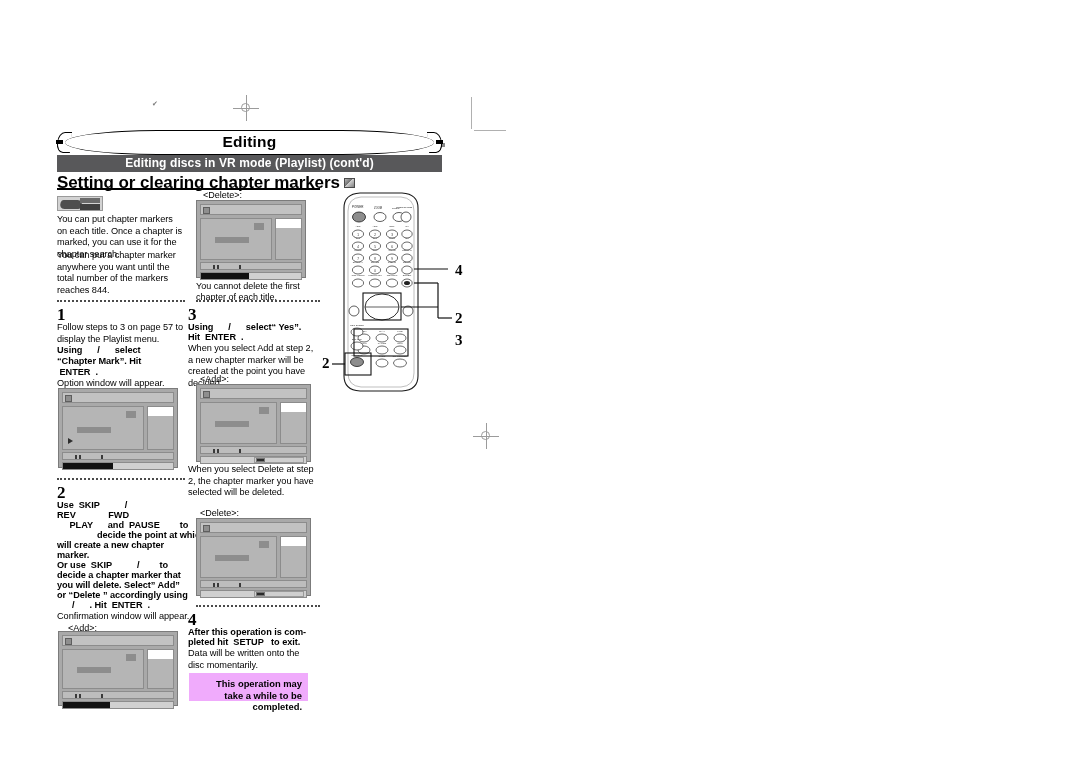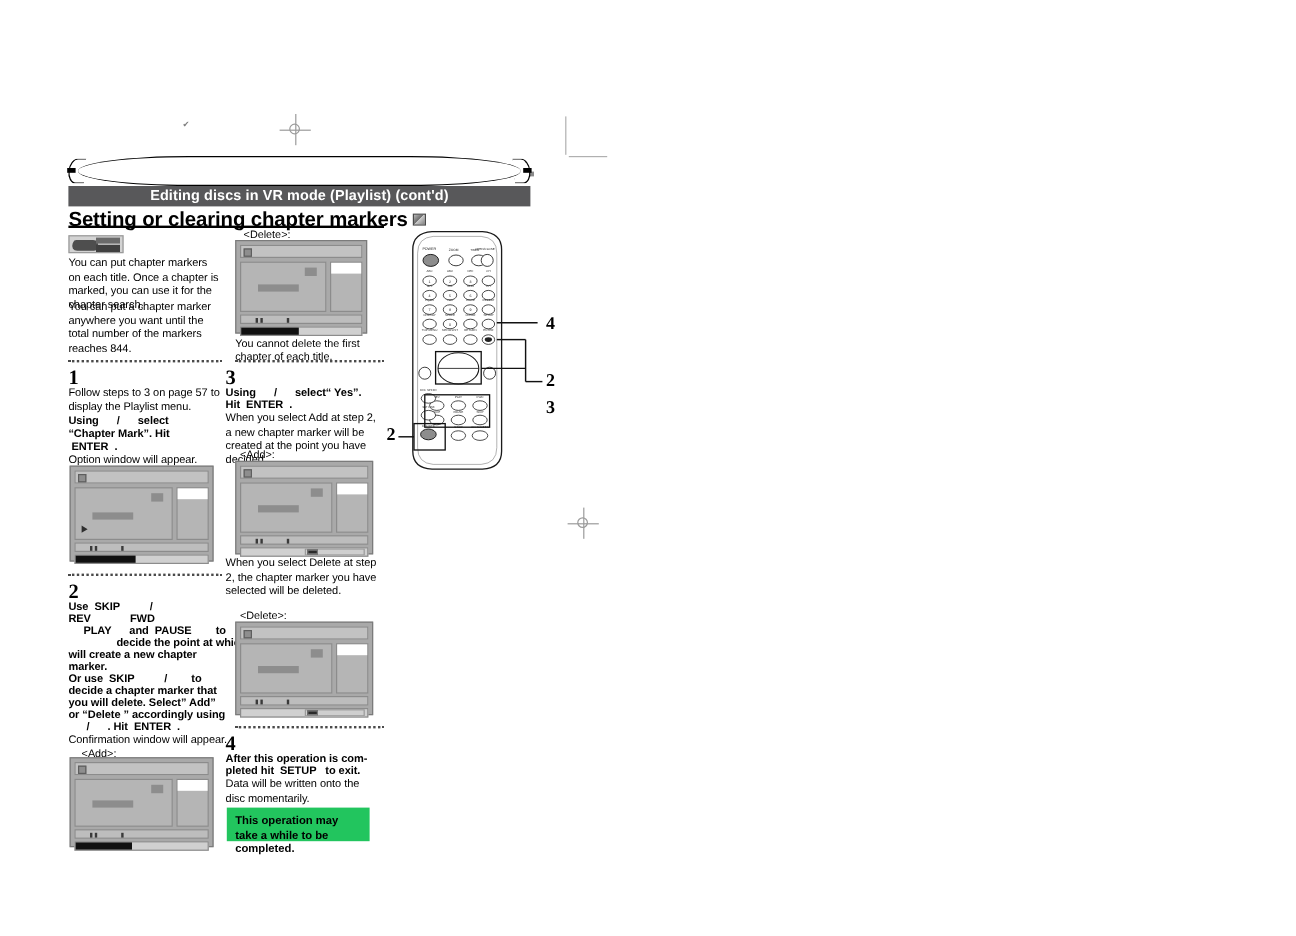--- a/index.html
+++ b/index.html
@@ -327,26 +327,27 @@
   }
 
   .screen-label {
     position: absolute;
     font-size: 9px;
   }
 
   
   .notebox {
     position: absolute;
-    background: #22c55e;
+    background: #f0abfc;
     font-size: 9.4px;
     font-weight: bold;
     line-height: 11.5px;
     padding: 5px 6px 5px 7px;
     box-sizing: border-box;
+    text-align: right;
   }
 
   
   .remote-area {
     position: absolute;
     left: 330px;
     top: 190px;
     width: 190px;
     height: 210px;
   }
@@ -370,20 +371,21 @@
 <div class="tick-h" style="left:474px; top:130px; width:32px;"></div>
 <div class="corner-dot" style="left:441px; top:143px;"></div>
 <div class="stray-mark" style="left:152px; top:100px;">✔</div>
 
 <div class="banner-wrap">
   <div class="banner-ribbon"></div>
   <div class="banner-cap left"></div>
   <div class="banner-cap right"></div>
   <div class="cap-tip l"></div>
   <div class="cap-tip r"></div>
+  <div class="banner-title">Editing</div>
 </div>
 
 <div class="section-bar">Editing discs in VR mode (Playlist) (cont'd)</div>
 
 <div class="subhead">
   <span>Setting or clearing chapter markers</span>
   <span class="vr-tag-icon"></span>
 </div>
 <div class="rule-under"></div>
 

